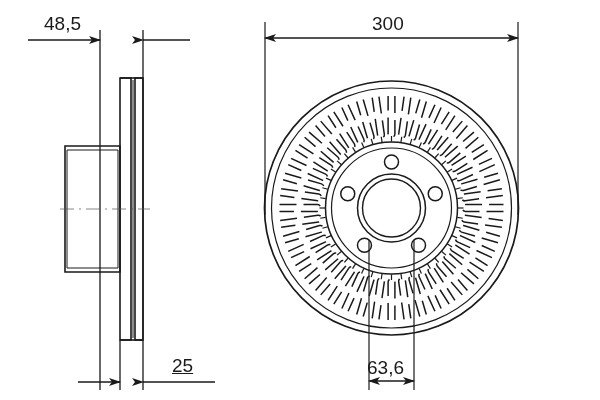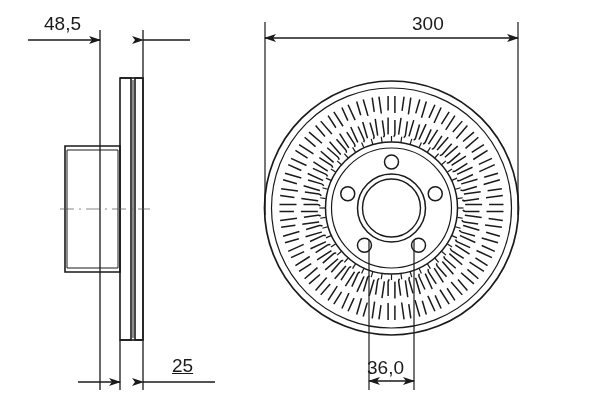--- a/index.html
+++ b/index.html
@@ -26,21 +26,21 @@
   .dim-text {
     position: absolute;
     font-family: "Liberation Sans", sans-serif;
     font-size: 19px;
     color: #1a1a1a;
     white-space: nowrap;
     letter-spacing: 0px;
   }
   #dim-485-label { left: 44px; top: 13px; }
   #dim-25-label  { left: 172px; top: 355px; text-decoration: underline; }
-  #dim-300-label { left: 372px; top: 13px; margin-left: 40px; }
+  #dim-300-label { left: 372px; top: 13px; }
   #dim-636-label { left: 367px; top: 357px; }
 </style>
 </head>
 <body>
 
 <div id="canvas">
 
   <svg class="layer" viewBox="0 0 600 400">
     <defs>
       <marker id="arrR" markerWidth="12" markerHeight="8" refX="11" refY="4" orient="auto" markerUnits="userSpaceOnUse">
@@ -193,14 +193,14 @@
 
       <line x1="369" y1="240" x2="369" y2="390" stroke-width="1.2"></line>
       <line x1="414" y1="240" x2="414" y2="390" stroke-width="1.2"></line>
       <line x1="369" y1="381" x2="414" y2="381" stroke-width="1.3" marker-start="url(#arrL)" marker-end="url(#arrR)"></line>
     </g>
   </svg>
 
   <div class="dim-text" id="dim-485-label">48,5</div>
   <div class="dim-text" id="dim-25-label">25</div>
   <div class="dim-text" id="dim-300-label">300</div>
-  <div class="dim-text" id="dim-636-label">36,0</div>
+  <div class="dim-text" id="dim-636-label">63,6</div>
 </div>
 
 </body></html>

